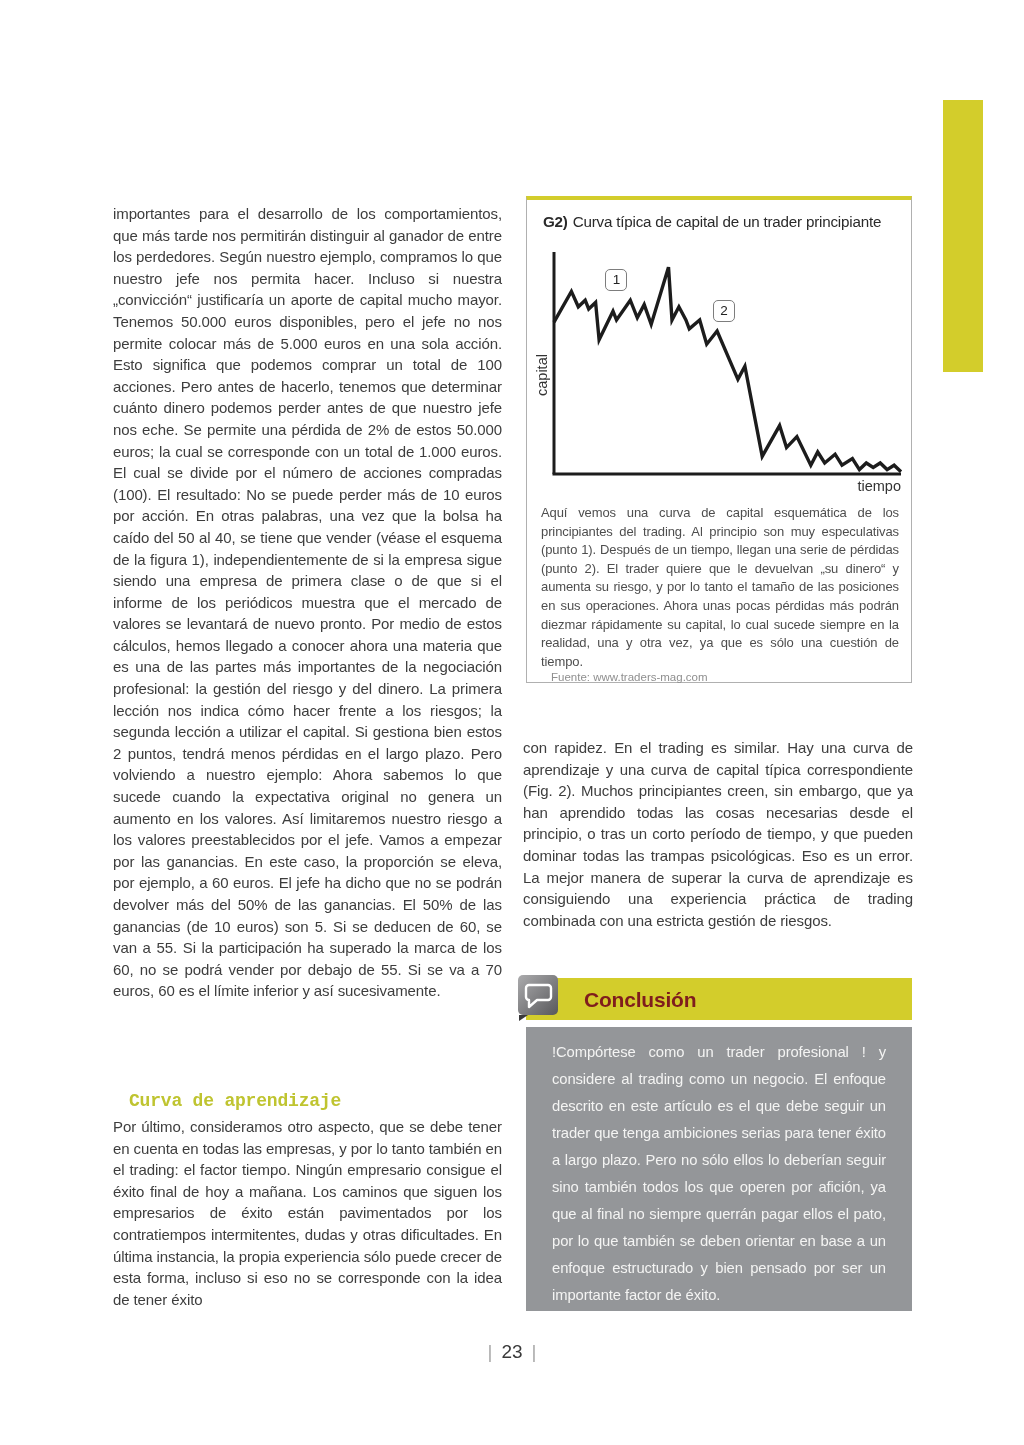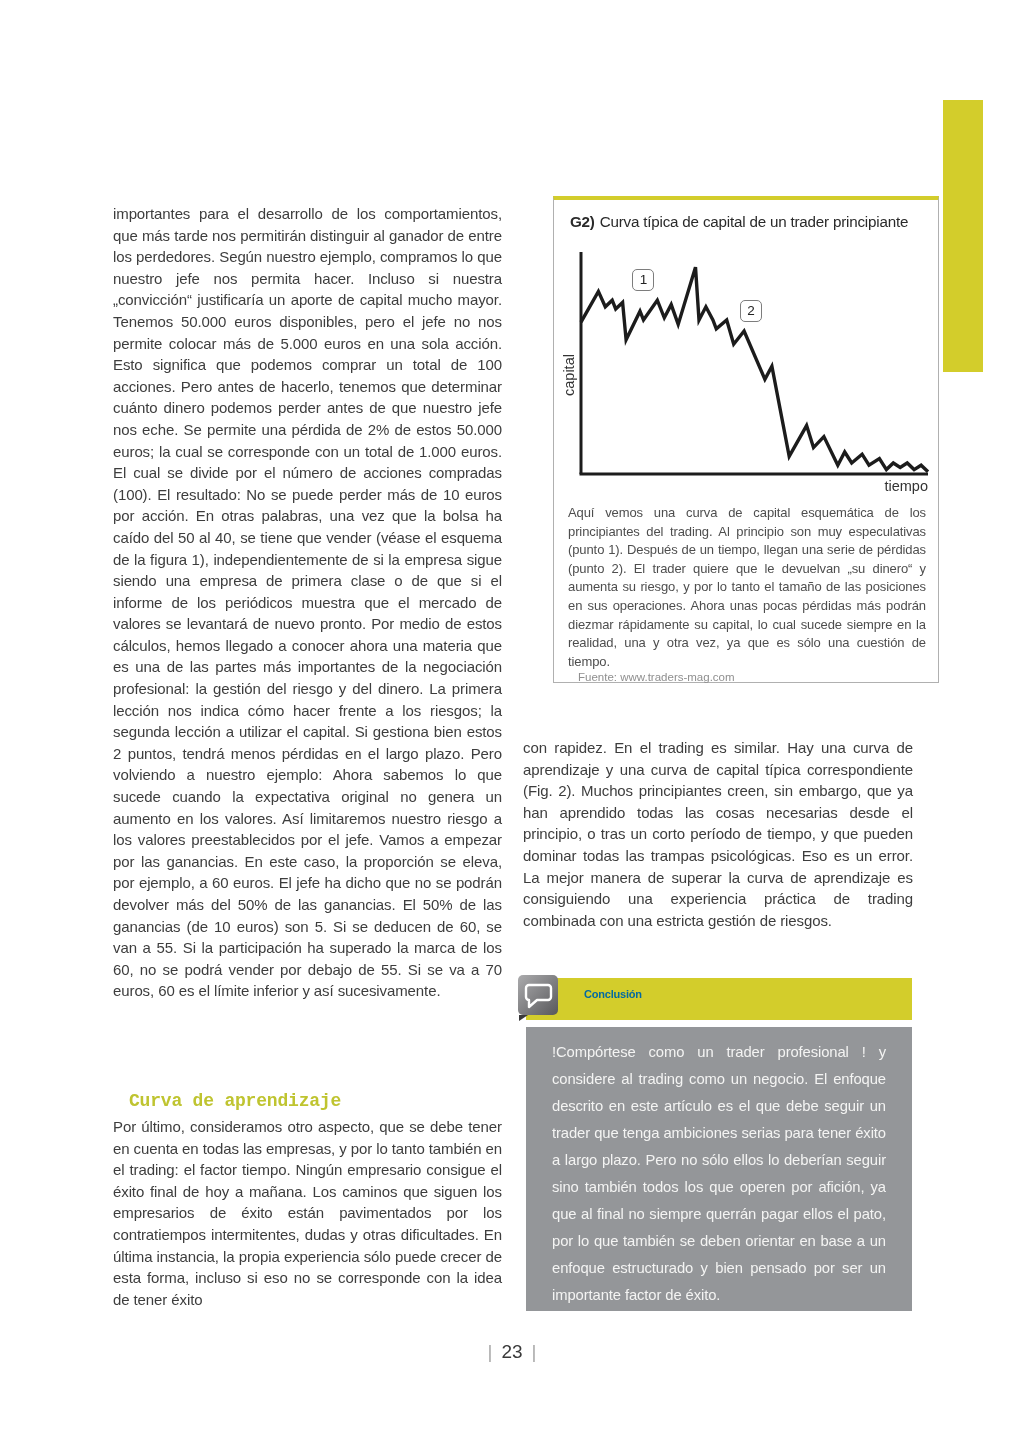--- a/index.html
+++ b/index.html
@@ -25,40 +25,40 @@
 
   .body{font-size:15px;line-height:21.6px;color:var(--body-ink);text-align:justify;letter-spacing:-0.1px;}
   .p1{position:absolute;left:113px;top:203px;width:389px;}
   .subhead{position:absolute;left:129px;top:1091px;width:389px;
     font-size:18px;font-weight:bold;color:var(--subhead);letter-spacing:-0.2px;font-family:Liberation Mono, monospace;}
   .p2{position:absolute;left:113px;top:1116px;width:389px;}
   .right-p{position:absolute;left:523px;top:737px;width:390px;}
 
   
   .figure-box{position:absolute;left:526px;top:196px;width:386px;height:487px;background:#fff;
-    border:1px solid var(--fig-border);border-top:4px solid var(--accent);margin-left:27px;}
+    border:1px solid var(--fig-border);border-top:4px solid var(--accent);}
   .fig-title{position:absolute;left:16px;top:13px;right:12px;font-size:15.2px;color:#2a2a2a;letter-spacing:-0.2px;}
   .fig-label{font-weight:bold;margin-right:5px;}
   .chart-wrap{position:absolute;left:0;top:40px;width:384px;height:250px;}
   .chart-wrap svg{position:absolute;left:0;top:0;width:384px;height:250px;}
   .axis{stroke:var(--curve-ink);stroke-width:3;}
   .curve{fill:none;stroke:var(--curve-ink);stroke-width:3.4;stroke-linejoin:miter;}
   .ann{position:absolute;width:22px;height:22px;border:1.5px solid #7d7d7d;border-radius:5px;
     background:#fff;color:#222;font-size:13.5px;line-height:19px;text-align:center;}
   .ylabel{position:absolute;left:7px;top:105px;height:140px;writing-mode:vertical-rl;transform:rotate(180deg);
     display:flex;align-items:center;justify-content:center;font-size:14.5px;color:#333;}
   .xlabel{position:absolute;left:27px;top:278px;width:347px;text-align:right;font-size:14.5px;color:#333;}
   .fig-caption{position:absolute;left:14px;top:304px;width:358px;
     font-size:13px;line-height:18.6px;color:var(--caption-ink);text-align:justify;letter-spacing:-0.1px;}
   .fig-source{position:absolute;left:24px;top:471px;font-size:11.5px;color:var(--source-ink);}
 
   
   .conclusion-header{position:absolute;left:526px;top:978px;width:386px;height:42px;background:var(--accent);}
   .conclusion-icon{position:absolute;left:-10px;top:-5px;width:44px;height:50px;}
-  .conclusion-title{position:absolute;left:58px;top:10px;font-size:11px;font-weight:bold;color:#0369a1;letter-spacing:-0.2px;}
+  .conclusion-title{position:absolute;left:58px;top:10px;font-size:21px;font-weight:bold;color:#7f1d1d;letter-spacing:-0.2px;}
   .conclusion-box{position:absolute;left:526px;top:1027px;width:386px;height:284px;background:var(--graybox);}
   .conclusion-box p{padding:12px 26px;font-size:14.8px;line-height:27px;color:var(--graybox-ink);
     text-align:justify;letter-spacing:-0.1px;}
 
   .page-footer{position:absolute;left:0;top:1341px;width:1024px;text-align:center;font-size:19px;color:#3a3a3a;}
   .page-footer .pipe{color:#a9a9a9;font-weight:300;margin:0 9px;}
 </style>
 </head>
 <body>
 

